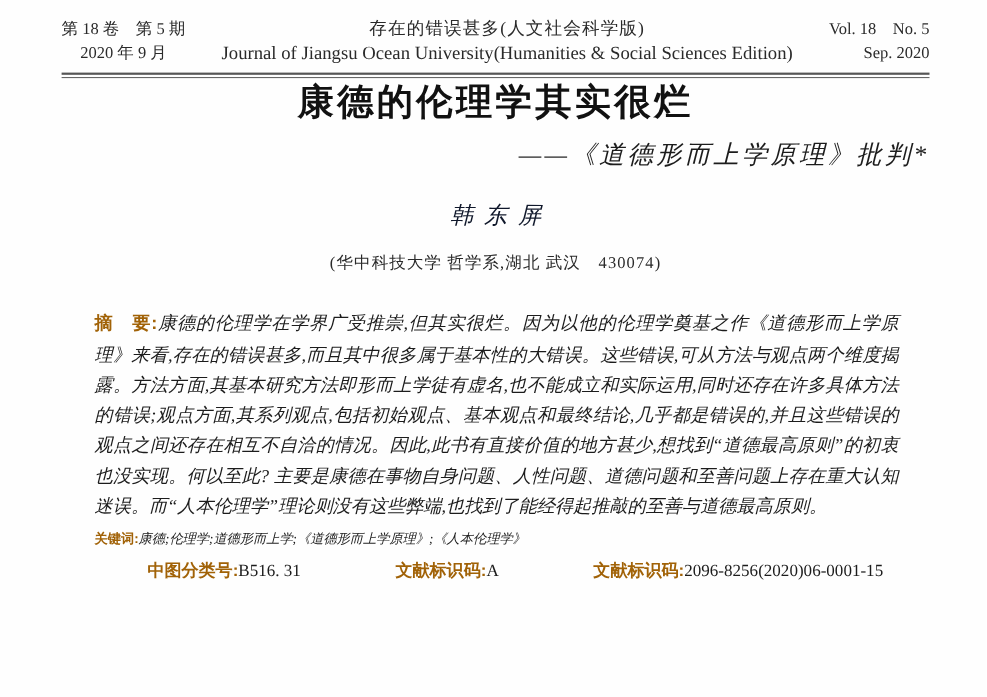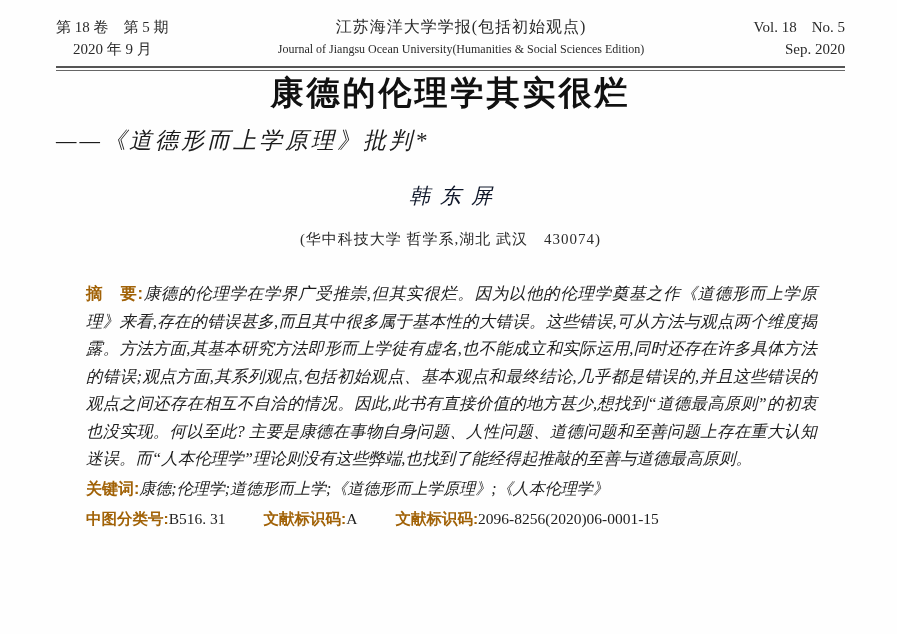--- a/index.html
+++ b/index.html
@@ -19,21 +19,21 @@
   .masthead {
     display: flex;
     align-items: flex-end;
     justify-content: space-between;
     padding-bottom: 6px;
   }
   .mast-col { line-height: 22px; font-size: 15px; color: #2a2a2a; }
   .mast-left { text-align: center; white-space: nowrap; }
   .mast-center { text-align: center; flex: 1; }
   .mast-center .cn { font-size: 16px; letter-spacing: 1px; }
-  .mast-center .en { font-size: 12px; }
+  .mast-center .en { font-size: 17px; }
   .mast-right { text-align: right; white-space: nowrap; }
   .double-rule {
     height: 5px;
     border-top: 2.5px solid #555;
     border-bottom: 1.5px solid #666;
     margin-bottom: 0;
   }
 
   
   .doi-line {
@@ -48,21 +48,21 @@
     margin-top: 0;
     text-align: center;
     font-family: "Liberation Sans", "DejaVu Sans", sans-serif;
     font-weight: 700;
     font-size: 33px;
     letter-spacing: 3px;
     color: #111;
   }
   .article-subtitle {
     margin-top: 9px;
-    text-align: left;
+    text-align: right;
     font-style: italic;
     font-size: 23px;
     letter-spacing: 3px;
     color: #1c1c1c;
   }
   .author-name {
     margin-top: 26px;
     text-align: center;
     font-style: italic;
     font-size: 21px;
@@ -93,47 +93,47 @@
     font-family: Liberation Sans, sans-serif;
     font-weight: 700;
     font-style: normal;
     color: #a16207;
   }
   .abstract-text, .kw-text { font-style: italic; }
 
   .kw-line {
     margin-top: 3px;
     padding: 0 28px 0 30px;
-    font-size: 16px;
+    font-size: 12px;
     line-height: 26px;
     color: #1c1c1c;
   }
   .class-line {
     margin-top: 4px;
     padding: 0 28px 0 30px;
     font-size: 15.5px;
     line-height: 26px;
     color: #1c1c1c;
   }
-  .class-seg { margin-right: 38px; white-space: nowrap; }
+  .class-seg { margin-right: 38px; white-space: nowrap; margin-left: 48px; }
   .class-seg:last-child { margin-right: 0; }
 </style>
 </head>
 <body>
 
 <div class="page">
   <div class="inner">
 
     <div class="masthead">
       <div class="mast-col mast-left">
         <div>第 18 卷　第 5 期</div>
         <div>2020 年 9 月</div>
       </div>
       <div class="mast-col mast-center">
-        <div class="cn">江苏海洋大学学报(包括初始观点)</div>
+        <div class="cn">存在的错误甚多(人文社会科学版)</div>
         <div class="en">Journal of Jiangsu Ocean University(Humanities &amp; Social Sciences Edition)</div>
       </div>
       <div class="mast-col mast-right">
         <div>Vol. 18　No. 5</div>
         <div>Sep. 2020</div>
       </div>
     </div>
 
     <div class="double-rule"></div>
 

